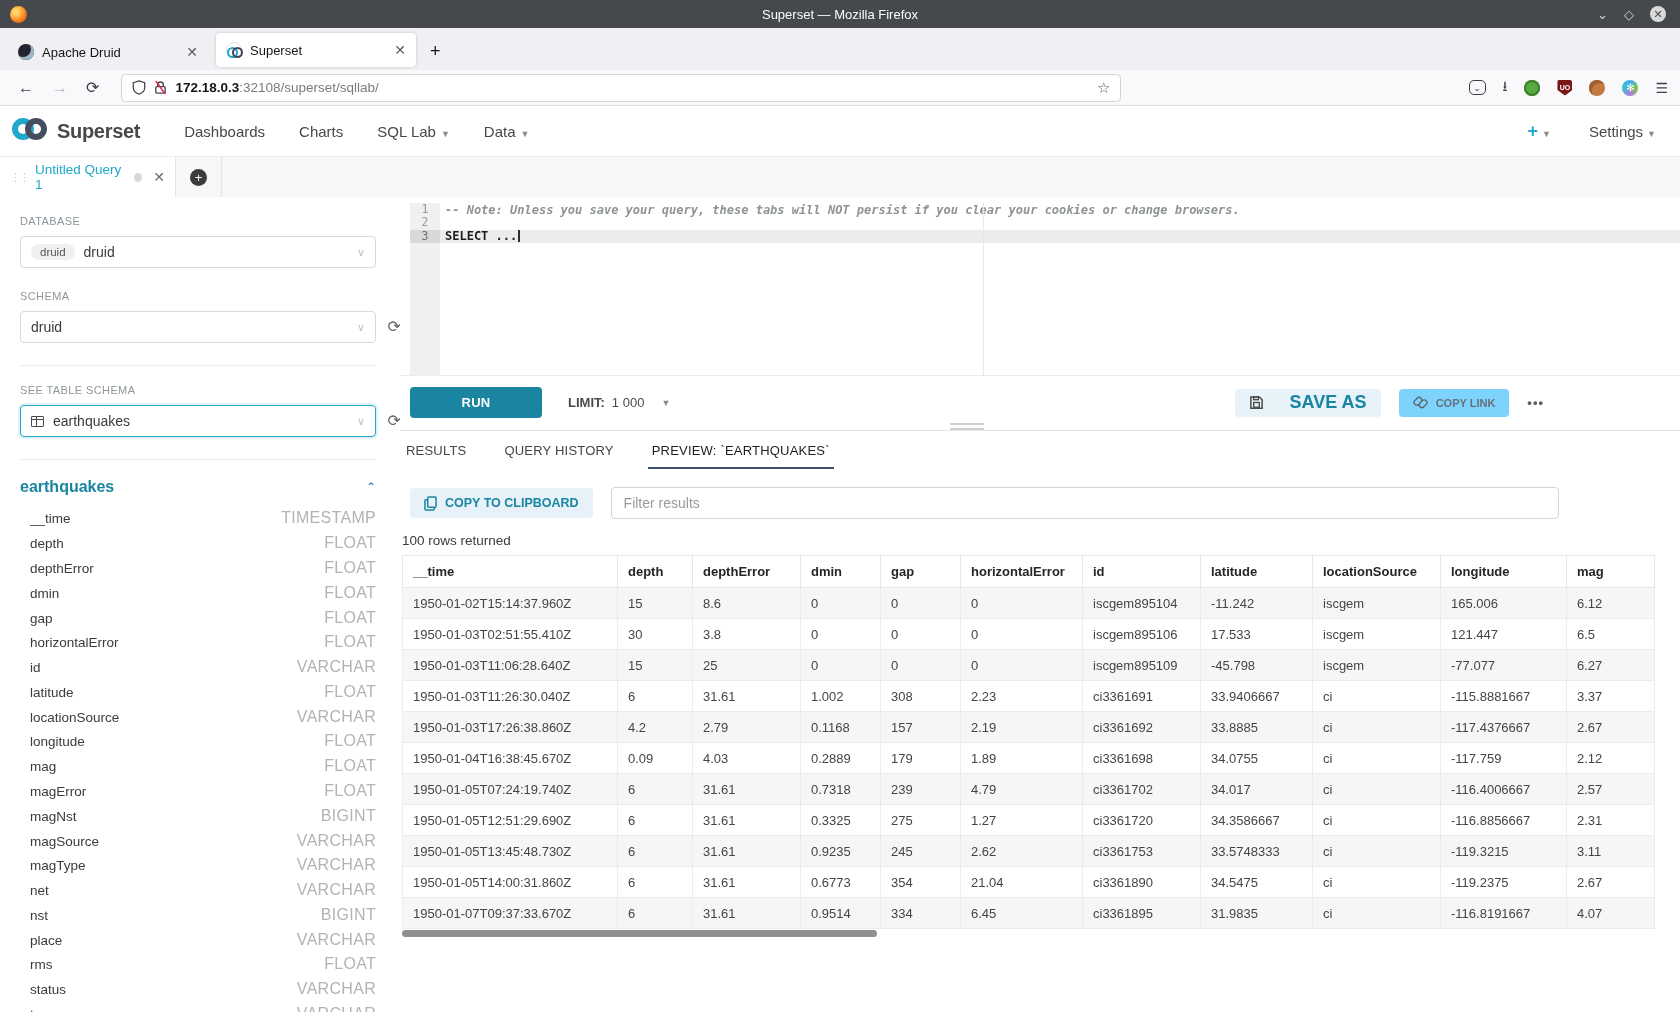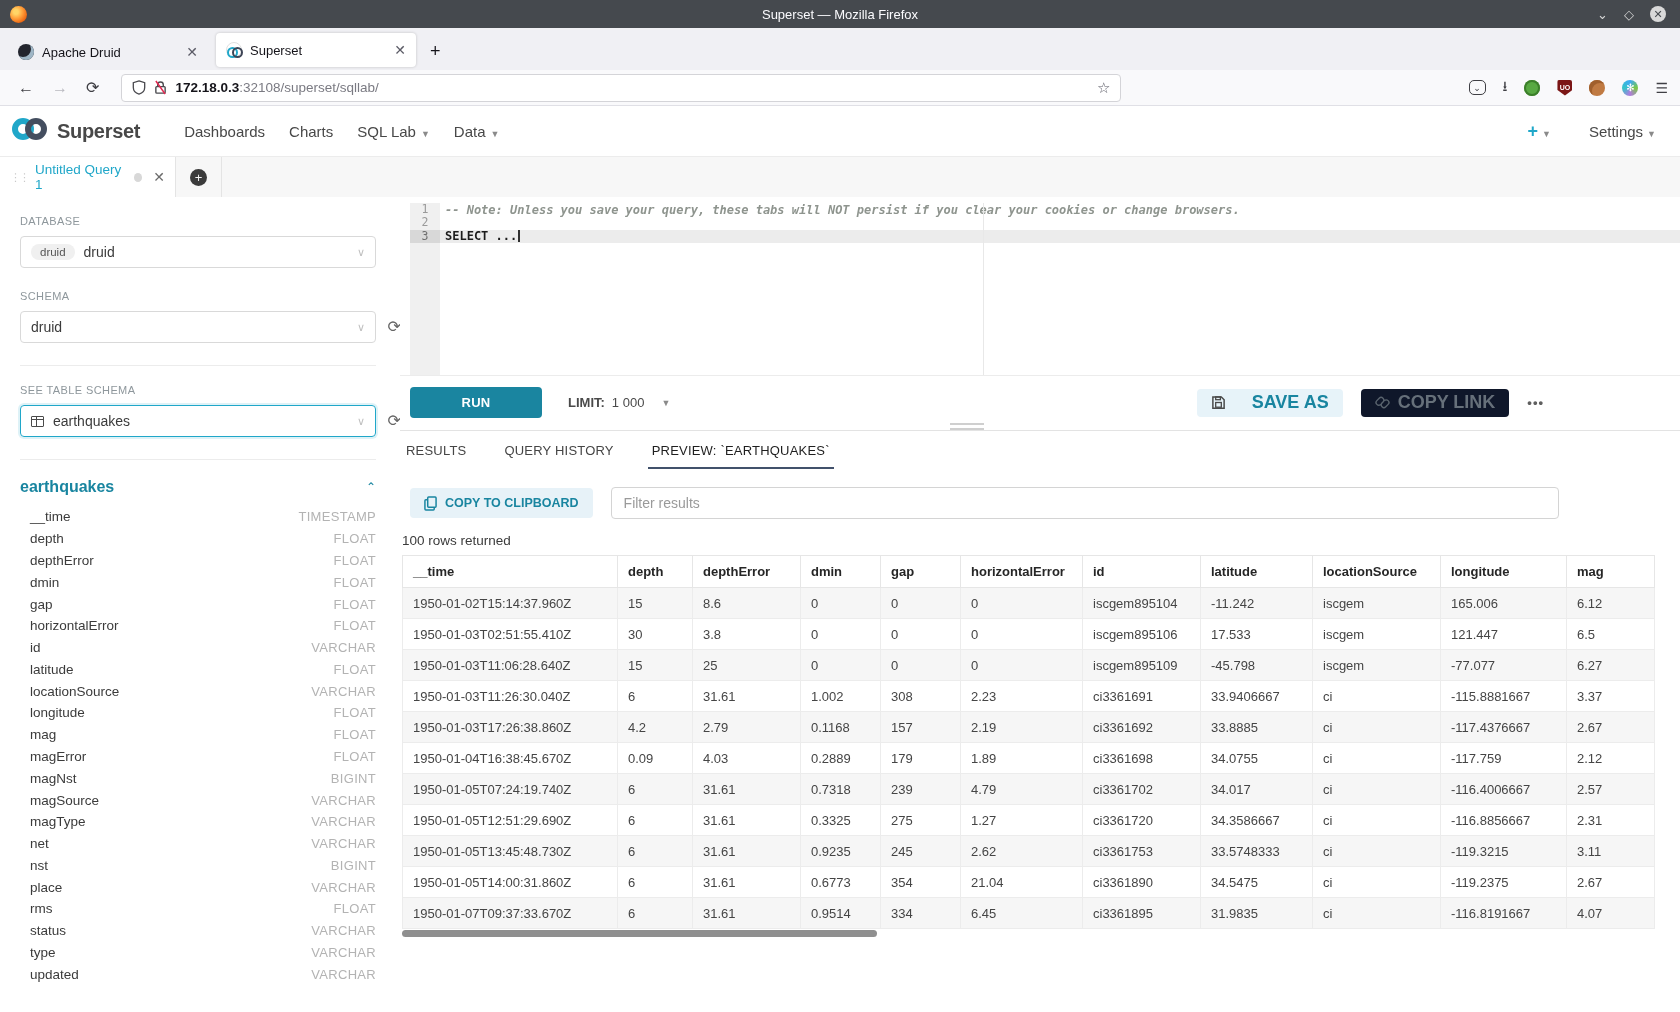--- a/index.html
+++ b/index.html
@@ -57,21 +57,21 @@
     display:flex; align-items:center; justify-content:center; color:#fff; font-size:10px; }
 
   
   .ssnav { position:absolute; left:0; top:106px; width:1680px; height:51px; background:#fff;
     border-bottom:1px solid #ececec; display:flex; align-items:center; }
   .sslogo { display:flex; align-items:center; margin-left:12px; gap:8px; }
   .ring { width:22px; height:22px; border-radius:50%; display:inline-block; }
   .ring.r1 { border:6px solid #20a7c9; }
   .ring.r2 { border:6px solid #444e5f; margin-left:-9px; }
   .brand { font-size:20px; font-weight:bold; color:#484848; margin-left:2px; letter-spacing:-.3px; }
-  .navitems { display:flex; gap:24px; margin-left:44px; font-size:15px; color:#484848; }
+  .navitems { display:flex; gap:34px; margin-left:44px; font-size:15px; color:#484848; }
   .navitems .caret { font-size:9px; color:#8a8a8a; margin-left:5px; }
   .ssnav-right { margin-left:auto; margin-right:24px; display:flex; align-items:center; gap:38px; font-size:15px; color:#484848; }
   .plusmenu { color:#20a7c9; font-size:18px; font-weight:bold; }
   .plusmenu .caret, .settings .caret { font-size:9px; color:#8a8a8a; margin-left:4px; font-weight:normal; }
 
   
   .qtabs { position:absolute; left:0; top:157px; width:1680px; height:40px; background:#f7f7f7; display:flex; }
   .qtab { width:176px; height:40px; background:#fff; border-right:1px solid #e4e4e4;
     display:flex; align-items:center; padding:0 10px; gap:7px; }
   .qtab-grip { color:#c9c9c9; font-size:11px; letter-spacing:-2px; }
@@ -94,21 +94,21 @@
   .refresh { position:absolute; right:-26px; top:7px; color:#666; font-size:16px; line-height:1; }
   .sb-divider { border-top:1px solid #ececec; margin:0 0 18px 0; }
   .tbl-ico { width:13px; height:11px; border:1.4px solid #4a4a4a; border-radius:1px; position:relative; flex:0 0 13px; }
   .tbl-ico::before { content:""; position:absolute; left:0; right:0; top:2.5px; border-top:1.2px solid #4a4a4a; }
   .tbl-ico::after { content:""; position:absolute; top:0; bottom:0; left:3.5px; border-left:1.2px solid #4a4a4a; }
   .schema-head { display:flex; align-items:center; margin:2px 0 10px 0; }
   .schema-title { color:#1985a0; font-size:16px; font-weight:bold; }
   .schema-collapse { margin-left:auto; color:#1985a0; font-size:12px; }
   .colrow { display:flex; align-items:baseline; padding:3.4px 0 3.4px 10px; }
   .colname { font-size:13.5px; color:#3b3b3b; }
-  .coltype { margin-left:auto; font-size:13px; color:#b3b3b3; letter-spacing:.3px; }
+  .coltype { margin-left:auto; font-size:16px; color:#b3b3b3; letter-spacing:.3px; }
 
   
   .main { position:absolute; left:400px; top:197px; right:0; bottom:0; background:#fff; }
   .editor { position:absolute; left:10px; top:6px; right:0; height:172px; font-family:"DejaVu Sans Mono", monospace; }
   .gutter { position:absolute; left:0; top:0; width:30px; bottom:0; background:#f0f0f0; }
   .edlines { position:absolute; left:30px; right:0; top:0; }
   .edrow { height:13.4px; display:flex; align-items:center; }
   .gnum { height:13.4px; width:30px; text-align:center; color:#9a9a9a; font-size:11.5px;
     font-family:"DejaVu Sans Mono", monospace; display:block; line-height:13.4px; }
   .gnum.active { background:#d8d8d8; color:#6e6e6e; }
@@ -121,22 +121,22 @@
 
   
   .runbar { position:absolute; left:0; right:0; top:178px; height:55px; display:flex; align-items:center; }
   .runbtn { margin-left:10px; width:132px; height:31px; background:#1a85a0; color:#fff; font-size:13px;
     font-weight:bold; border:none; border-radius:4px; letter-spacing:.3px; }
   .limit { margin-left:26px; font-size:13px; color:#4a4a4a; display:flex; align-items:center; gap:7px; }
   .limit .caret { font-size:9px; color:#8a8a8a; margin-left:10px; }
   .runbar-right { margin-left:auto; margin-right:136px; display:flex; align-items:center; gap:18px; }
   .saveas { height:28px; background:#e7f3f9; border:none; border-radius:4px; color:#1985a0; font-weight:bold;
     font-size:18px; padding:0 14px; display:flex; align-items:center; gap:26px; }
-  .copylink { height:28px; background:#0f172a; border:none; border-radius:4px; color:#66707a; font-weight:bold;
-    font-size:18px; padding:0 14px; display:flex; align-items:center; gap:8px; }
+  .copylink { height:28px; background:#7dd3fc; border:none; border-radius:4px; color:#66707a; font-weight:bold;
+    font-size:11px; padding:0 14px; display:flex; align-items:center; gap:8px; }
   .morebtn { color:#5f5f5f; font-size:13px; font-weight:bold; letter-spacing:1px; }
   .icon-svg { display:block; }
 
   .southsep { position:absolute; left:0; right:0; top:233px; border-top:1px solid #e3e3e3; }
   .draghandle { position:absolute; left:550px; top:226px; width:34px; }
   .draghandle div { border-top:2px solid #cfcfcf; margin-bottom:3px; }
 
   
   .restabs { position:absolute; left:0; right:0; top:240px; height:32px; display:flex; gap:30px; padding-left:2px; }
   .rtab { font-size:13px; color:#454545; padding:6px 4px 0 4px; letter-spacing:.2px; }

